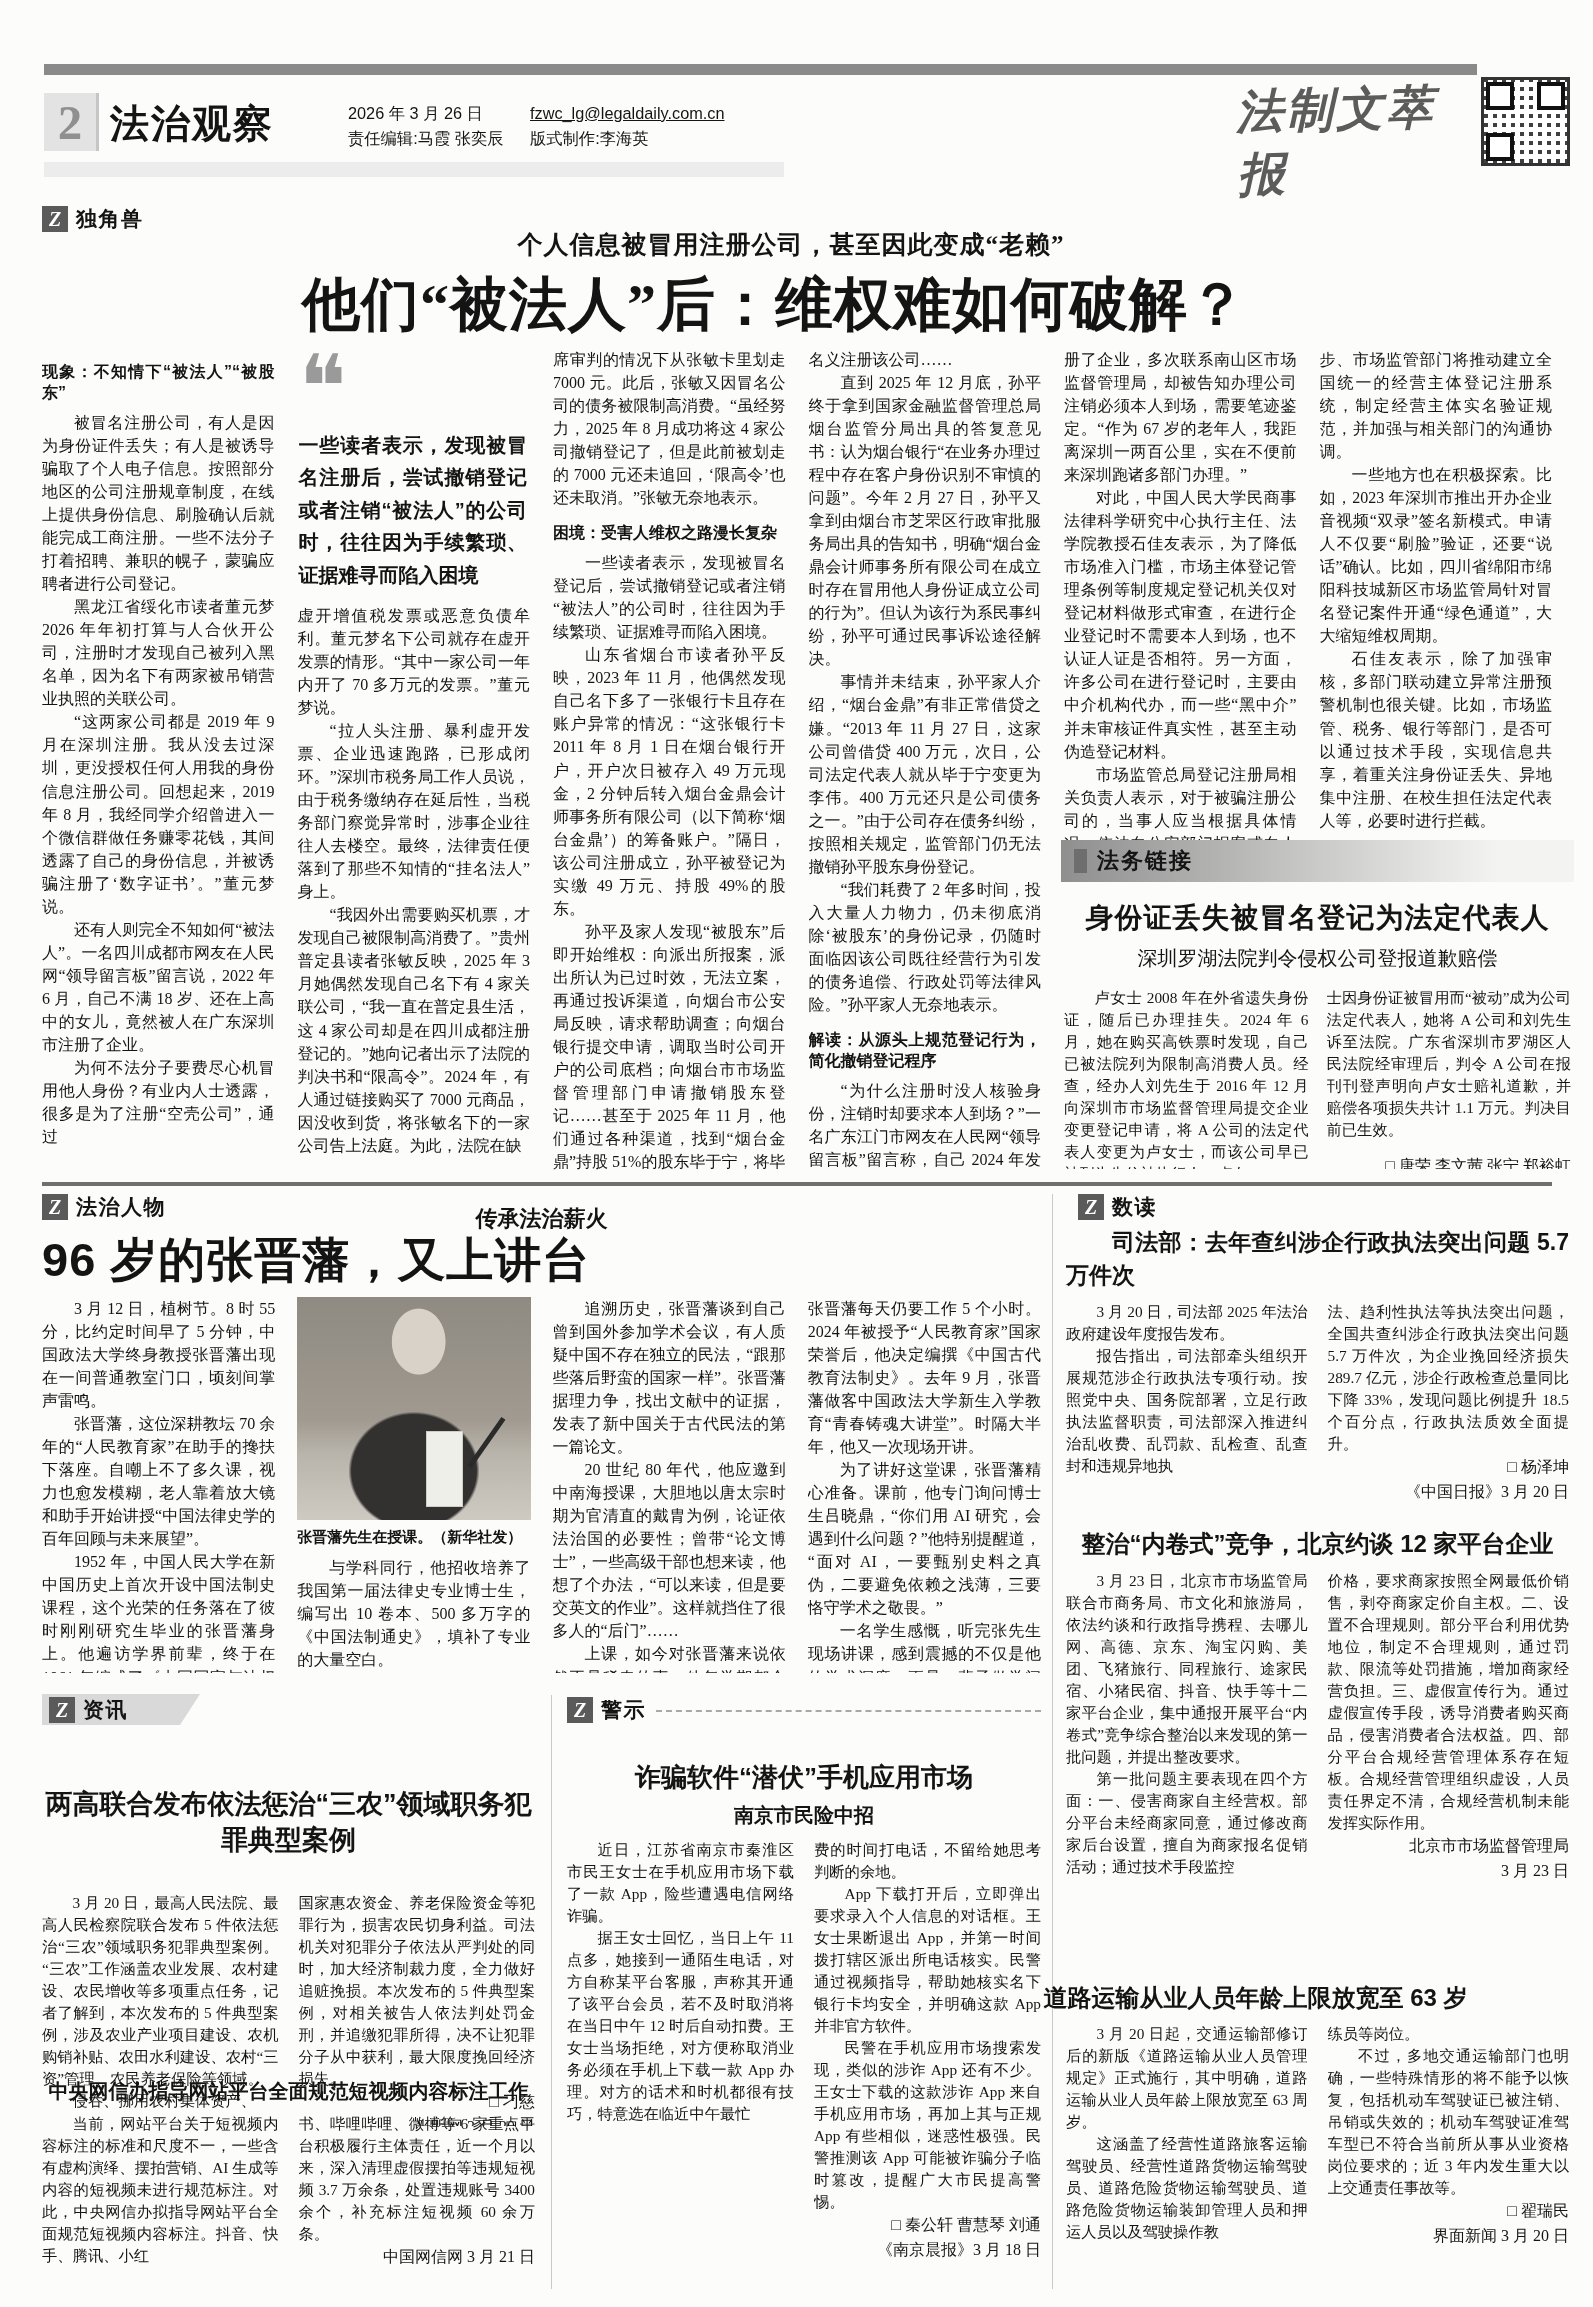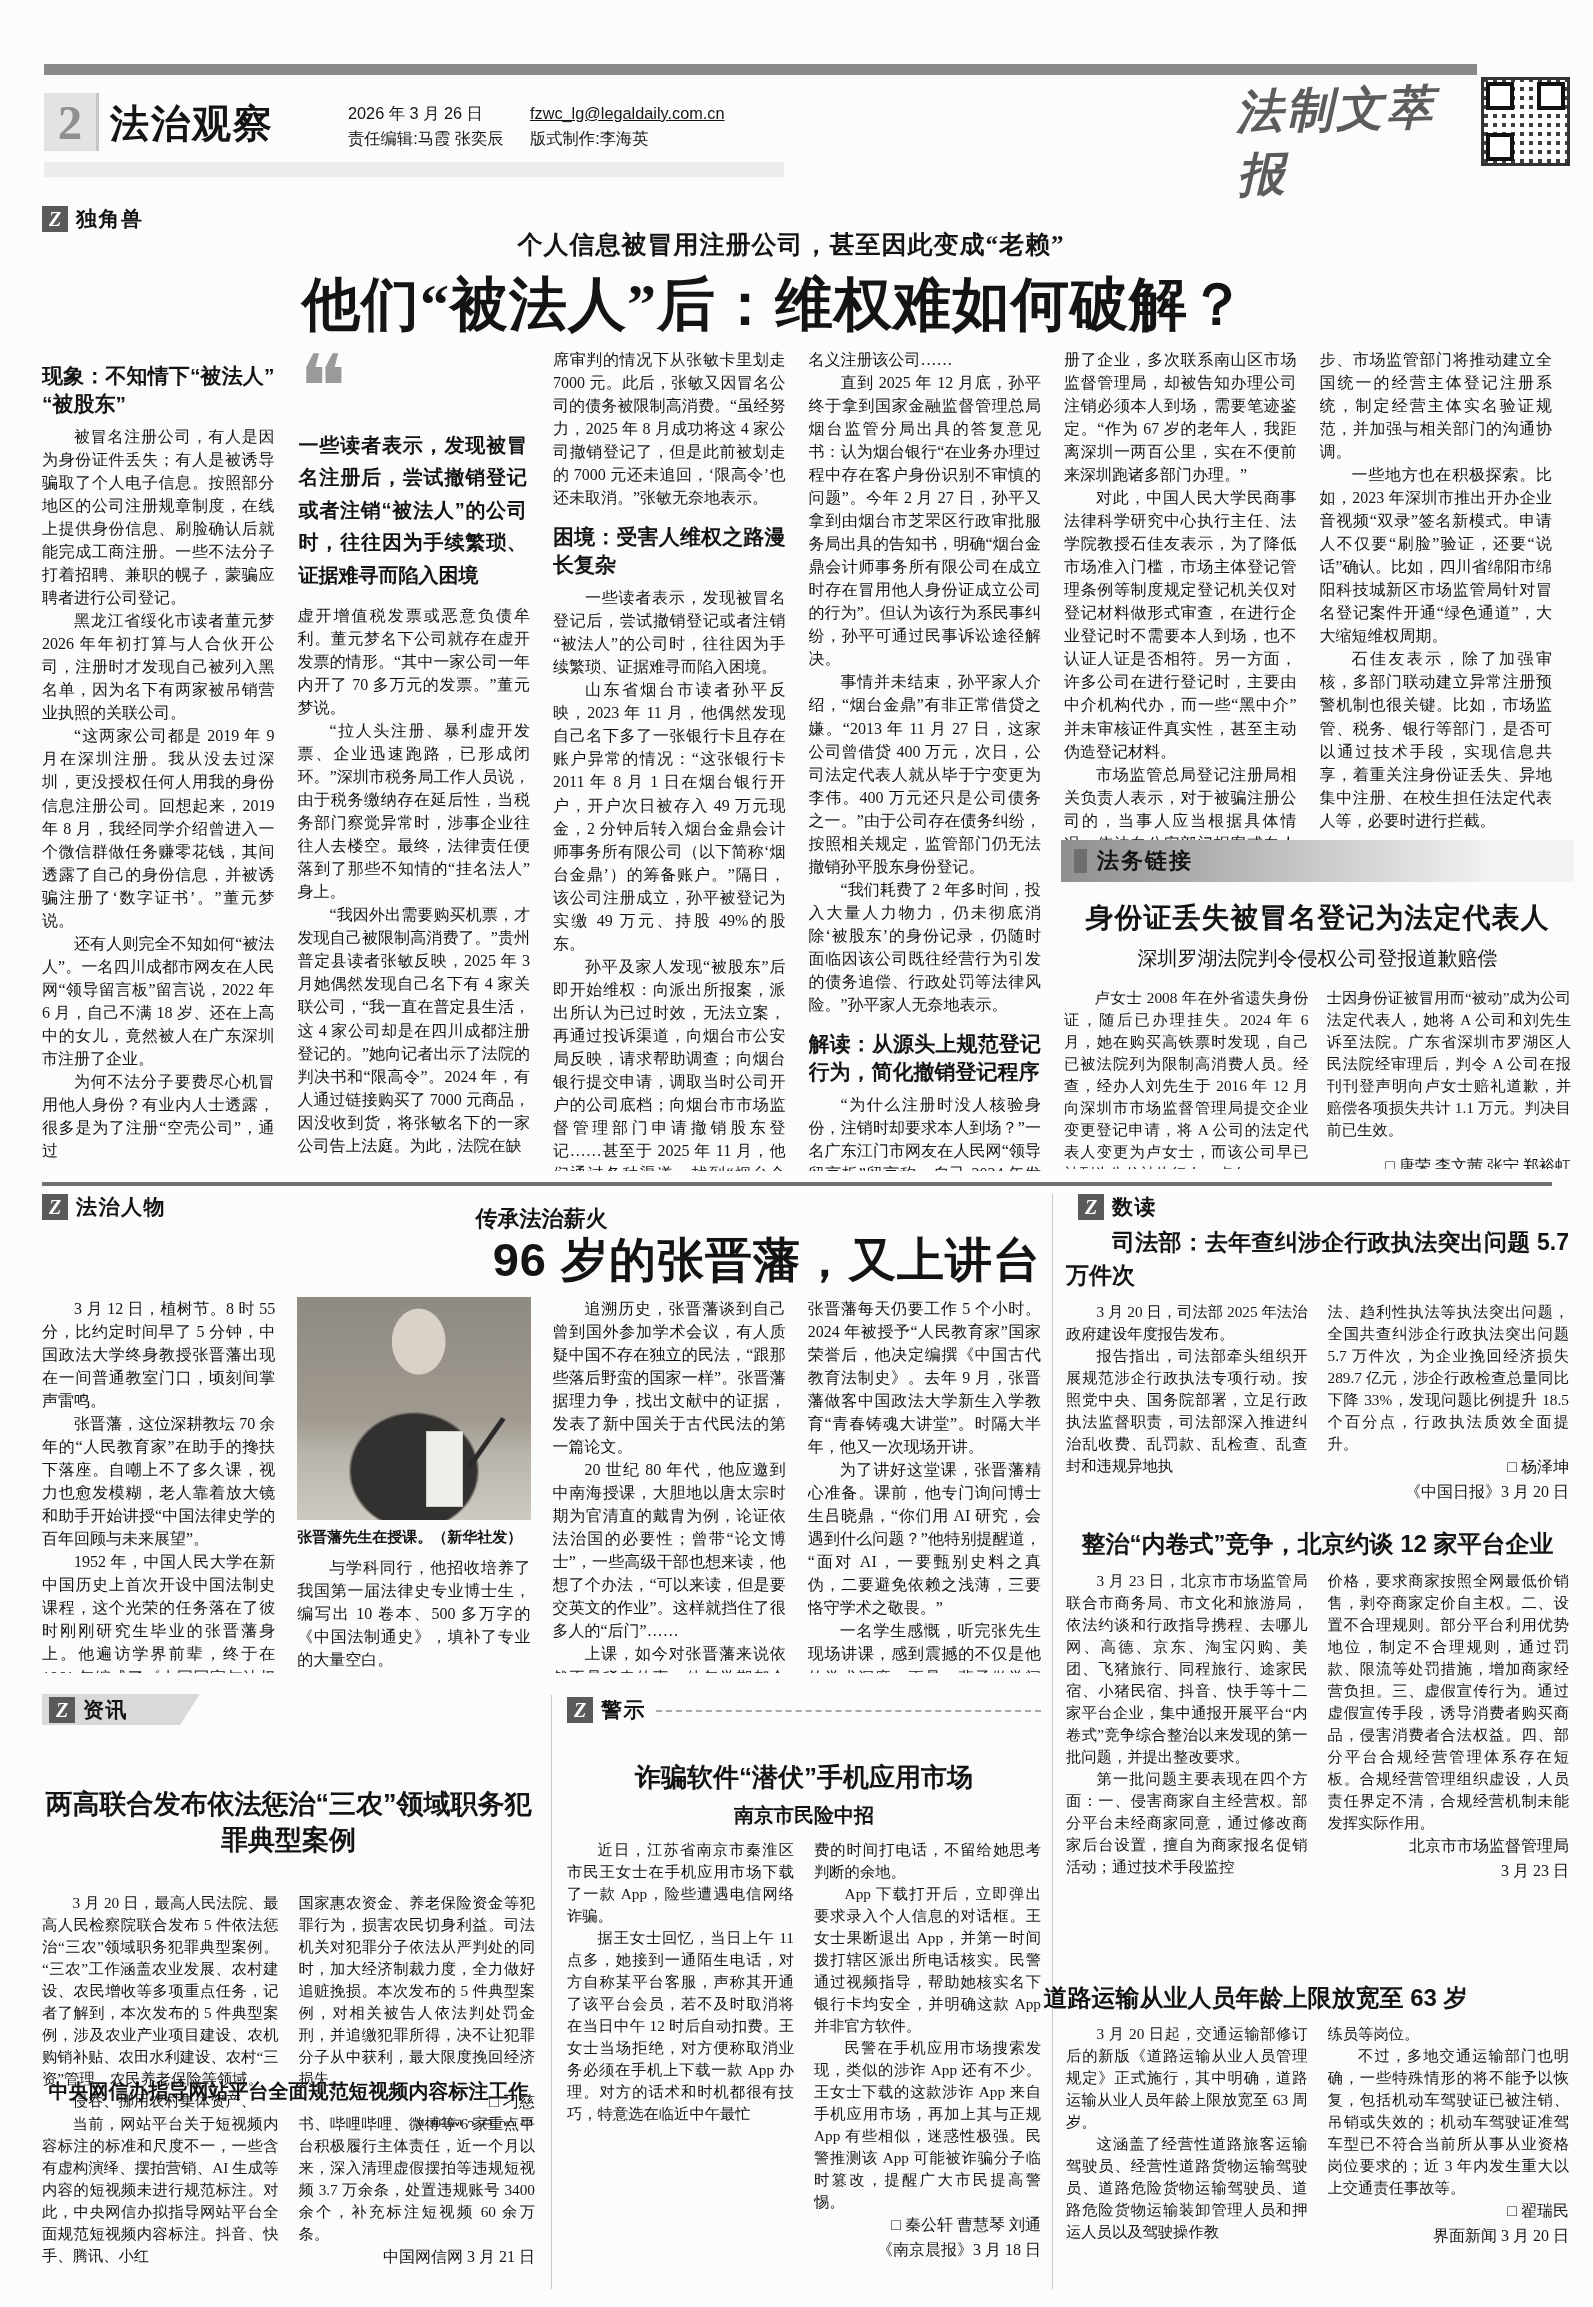--- a/index.html
+++ b/index.html
@@ -34,21 +34,21 @@
   .sec-label .t{font-weight:bold;font-size:21px;letter-spacing:1.5px;}
   .band{position:absolute;background:#d9d9d9;clip-path:polygon(0 0,100% 0,calc(100% - 20px) 100%,0 100%);}
 
   
   .kicker{left:194px;top:228px;width:1194px;text-align:center;font-weight:bold;font-size:25px;letter-spacing:1px;}
   .headline{left:153px;top:266px;width:1243px;text-align:center;font-weight:bold;font-size:58px;letter-spacing:1px;}
   .lead-cols{left:42px;top:348px;width:1510px;height:823px;display:flex;gap:23px;overflow:hidden;}
   .col{flex:1 1 0;overflow:hidden;}
   .para{font-size:16px;line-height:1.44;text-align:justify;text-indent:2em;}
   .para.cont{text-indent:0;}
-  .col-head{font-family:"Liberation Sans","DejaVu Sans",sans-serif;font-weight:bold;font-size:21px;
+  .col-head{font-family:"Liberation Sans","DejaVu Sans",sans-serif;font-weight:bold;font-size:16px;
             margin:14px 0 7px;text-align:justify;}
   .quote{padding:2px 3px 13px 1px;}
   .qmark{font-family:"DejaVu Sans",sans-serif;font-size:89px;line-height:0.85;color:#9a9a9a;height:79px;}
   .qtext{font-family:"Liberation Sans","DejaVu Sans",sans-serif;font-weight:bold;font-size:20px;
          line-height:1.62;text-align:justify;}
   .byline-line{font-size:16px;line-height:1.55;text-align:right;}
   .byline-gap{margin-top:13px;font-family:Liberation Serif, serif;}
 
   
   .fawu{left:1061px;top:840px;width:513px;height:329px;background:#fcfcfa;overflow:hidden;}
@@ -59,21 +59,21 @@
   .fawu-title{text-align:center;font-weight:bold;font-size:28px;margin-top:17px;letter-spacing:1px;}
   .fawu-sub{text-align:center;font-size:20px;margin-top:8px;}
   .fawu-body{display:flex;gap:18px;margin-top:15px;padding:0 3px;}
   .fawu-body .col .para{font-size:15.3px;}
 
   .main-divider{left:42px;top:1182px;width:1510px;height:3.5px;background:#6f6f6f;}
   .vrule{width:1px;background:#c9c9c9;}
 
   
   .renwu-kicker{left:42px;top:1204px;width:999px;text-align:center;font-weight:bold;font-size:22px;}
-  .renwu-headline{left:42px;top:1229px;width:999px;text-align:right;font-weight:bold;font-size:47px;letter-spacing:1px;}
+  .renwu-headline{left:42px;top:1229px;width:999px;text-align:left;font-weight:bold;font-size:47px;letter-spacing:1px;}
   .renwu-cols{left:42px;top:1297px;width:999px;height:376px;display:flex;gap:22px;overflow:hidden;}
   .photo{width:100%;height:223px;position:relative;overflow:hidden;
     background:
       radial-gradient(ellipse 44px 54px at 52% 20%,#d9d2c9 0 60%,transparent 62%),
       radial-gradient(ellipse 104px 94px at 50% 78%,#33312f 0 60%,transparent 63%),
       linear-gradient(180deg,#8f8a82 0%,#a09a90 55%,#b9b4ab 70%,#cfcac1 100%);}
   .photo .mic{position:absolute;right:18%;top:52%;width:5px;height:59px;background:#2a2a2a;transform:rotate(35deg);}
   .photo .cup{position:absolute;left:55%;bottom:6%;width:35px;height:74px;background:#efefea;border:1px solid #cfcfc8;}
   .caption{font-family:"Liberation Sans","DejaVu Sans",sans-serif;font-weight:bold;font-size:15px;margin:8px 0 9px;}
 

